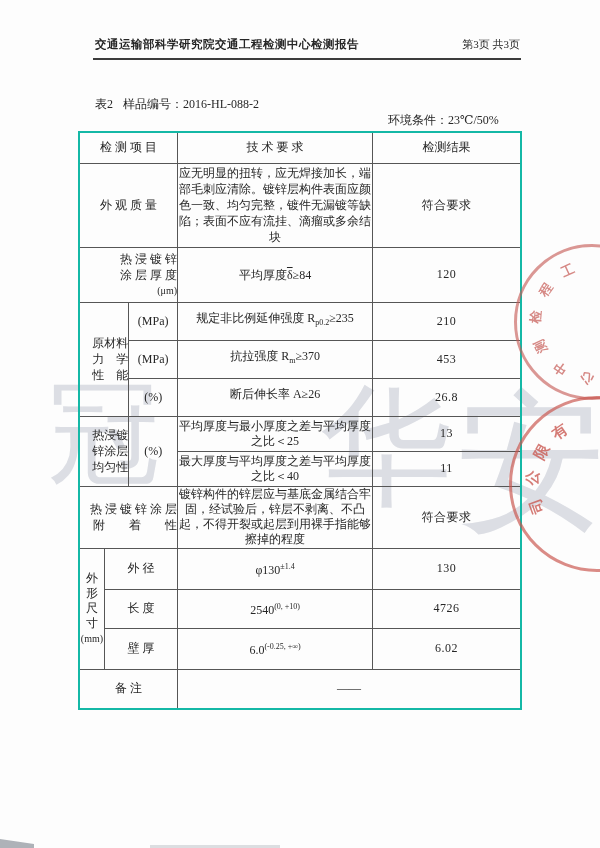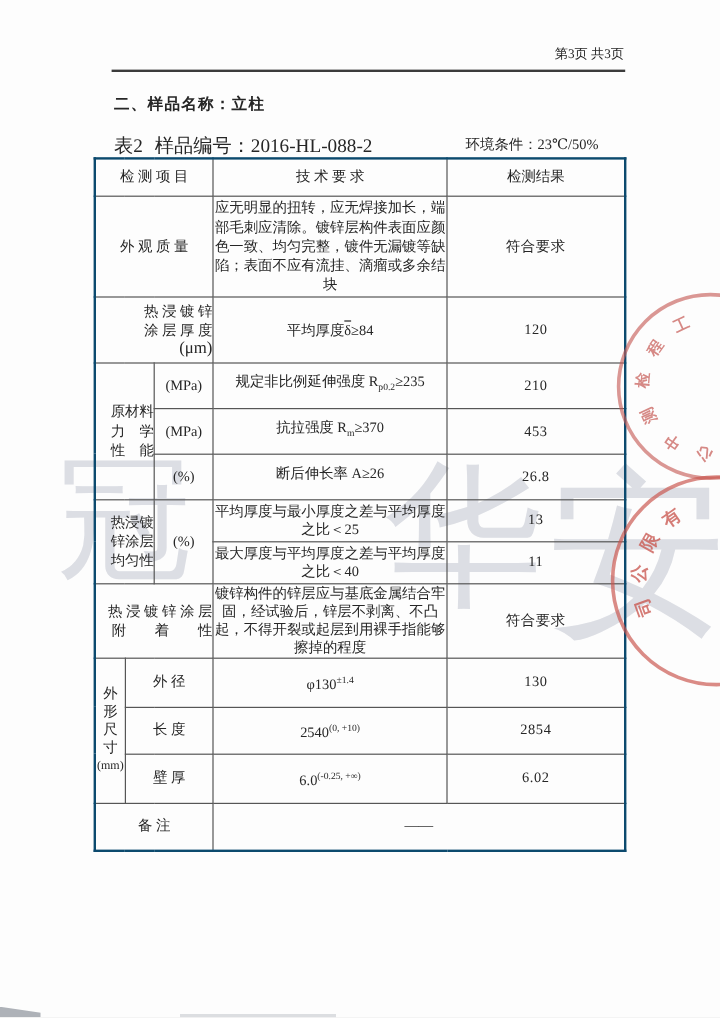--- a/index.html
+++ b/index.html
@@ -4,50 +4,50 @@
 <style>
   html,body{margin:0;padding:0;}
   body{width:600px;height:848px;background:#e8e8e8;font-family:"Liberation Serif","DejaVu Serif",serif;}
   .page{position:relative;width:600px;height:848px;background:#fdfdfd;overflow:hidden;color:#262626;}
 
   
   .hdr-title{position:absolute;left:95px;top:37px;font-size:11.5px;font-weight:bold;letter-spacing:.5px;}
   .hdr-page{position:absolute;right:80px;top:37px;font-size:11px;}
   .hdr-rule{position:absolute;left:93px;top:58px;width:428px;height:2px;background:#3c3c3c;}
   .sample-line{position:absolute;left:95px;top:78px;font-size:13px;font-weight:600;letter-spacing:1px;}
-  .tbl-caption{position:absolute;left:95px;top:112px;font-size:16px;}
+  .tbl-caption{position:absolute;left:95px;top:96px;font-size:12px;}
   .tbl-caption .gap{display:inline-block;width:10px;}
   .env-line{position:absolute;left:388px;top:112px;font-size:12px;}
 
   
   .wm{position:absolute;z-index:0;color:rgba(165,172,186,0.38);font-family:"Liberation Serif",serif;line-height:1;pointer-events:none;}
   .wm0{left:48px;top:378px;font-size:112px;}
   .wm1{left:320px;top:382px;font-size:132px;}
   .wm2{left:456px;top:388px;font-size:150px;}
 
   
   table.report{position:absolute;left:78px;top:131px;z-index:1;border-collapse:collapse;table-layout:fixed;width:444px;background:transparent;}
-  table.report{border:2px solid #0c4a6e;}
+  table.report{border:2px solid #14b8a6;}
   table.report td{border:1px solid #565656;padding:0;vertical-align:middle;text-align:center;font-size:12px;background:transparent;}
   col.c0{width:25px;}col.c1{width:24px;}col.c2{width:48px;}col.c3{width:192px;}col.c4{width:146px;}
   tr.r-head{height:31px;}
   tr.r-appear{height:84px;}
   tr.r-thick{height:55px;}
   tr.r-mat{height:38px;}
   tr.r-unif{height:35px;}
   tr.r-adh{height:62px;}
   tr.r-dim1{height:41px;}
   tr.r-dim2{height:39px;}
   tr.r-dim3{height:41px;}
   tr.r-remark{height:40px;}
   td.req{text-align:left;padding:3px 7px 3px 8px;line-height:16px;}
   td.req-tight{line-height:15px;padding:2px 7px 2px 8px;}
   td.item{line-height:16px;}
   td.item .ln{display:block;text-align:right;}
-  td.item .small{font-size:14px;}
+  td.item .small{font-size:10px;}
   td.dims-item .ln{display:block;line-height:15px;}
   td.dims-item .small{font-size:10px;}
   sub.sb{font-size:8px;}
   sup.sp{font-size:8px;}
   .ovl{text-decoration:overline;}
   td.result{font-size:12px;letter-spacing:.5px;}
   td.remark-val{text-align:left;padding-left:8px;}
 
   
   .stamp{position:absolute;z-index:3;pointer-events:none;}
@@ -73,24 +73,24 @@
 </style>
 </head>
 <body>
 
 <div class="page">
 
   <span class="wm wm0">冠</span>
   <span class="wm wm1">华</span>
   <span class="wm wm2">安</span>
 
+  <div class="hdr-title">交通运输部科学研究院交通工程检测中心检测报告</div>
   <div class="hdr-page">第3页 共3页</div>
   <div class="hdr-rule"></div>
 
-  <div class="sample-line">二、样品名称：立柱</div>
 
   <div class="tbl-caption"><span>表2</span><span class="gap"></span><span>样品编号：2016-HL-088-2</span></div>
   <div class="env-line">环境条件：23℃/50%</div>
 
   <table class="report">
     <colgroup>
         <col class="c0">
         <col class="c1">
         <col class="c2">
         <col class="c3">
@@ -173,21 +173,21 @@
         <span class="ln">寸</span>
         <span class="ln small">(mm)</span>
       </td>
       <td colspan="2">外 径</td>
       <td class="req"><span>φ130</span><sup class="sp">±1.4</sup></td>
       <td class="result">130</td>
     </tr>
     <tr class="r-dim2">
       <td colspan="2">长 度</td>
       <td class="req"><span>2540</span><sup class="sp">(0, +10)</sup></td>
-      <td class="result">2854</td>
+      <td class="result">4726</td>
     </tr>
     <tr class="r-dim3">
       <td colspan="2">壁 厚</td>
       <td class="req"><span>6.0</span><sup class="sp">(-0.25, +∞)</sup></td>
       <td class="result">6.02</td>
     </tr>
 
     <tr class="r-remark">
       <td colspan="3">备  注</td>
       <td colspan="2" class="remark-val">——</td>

